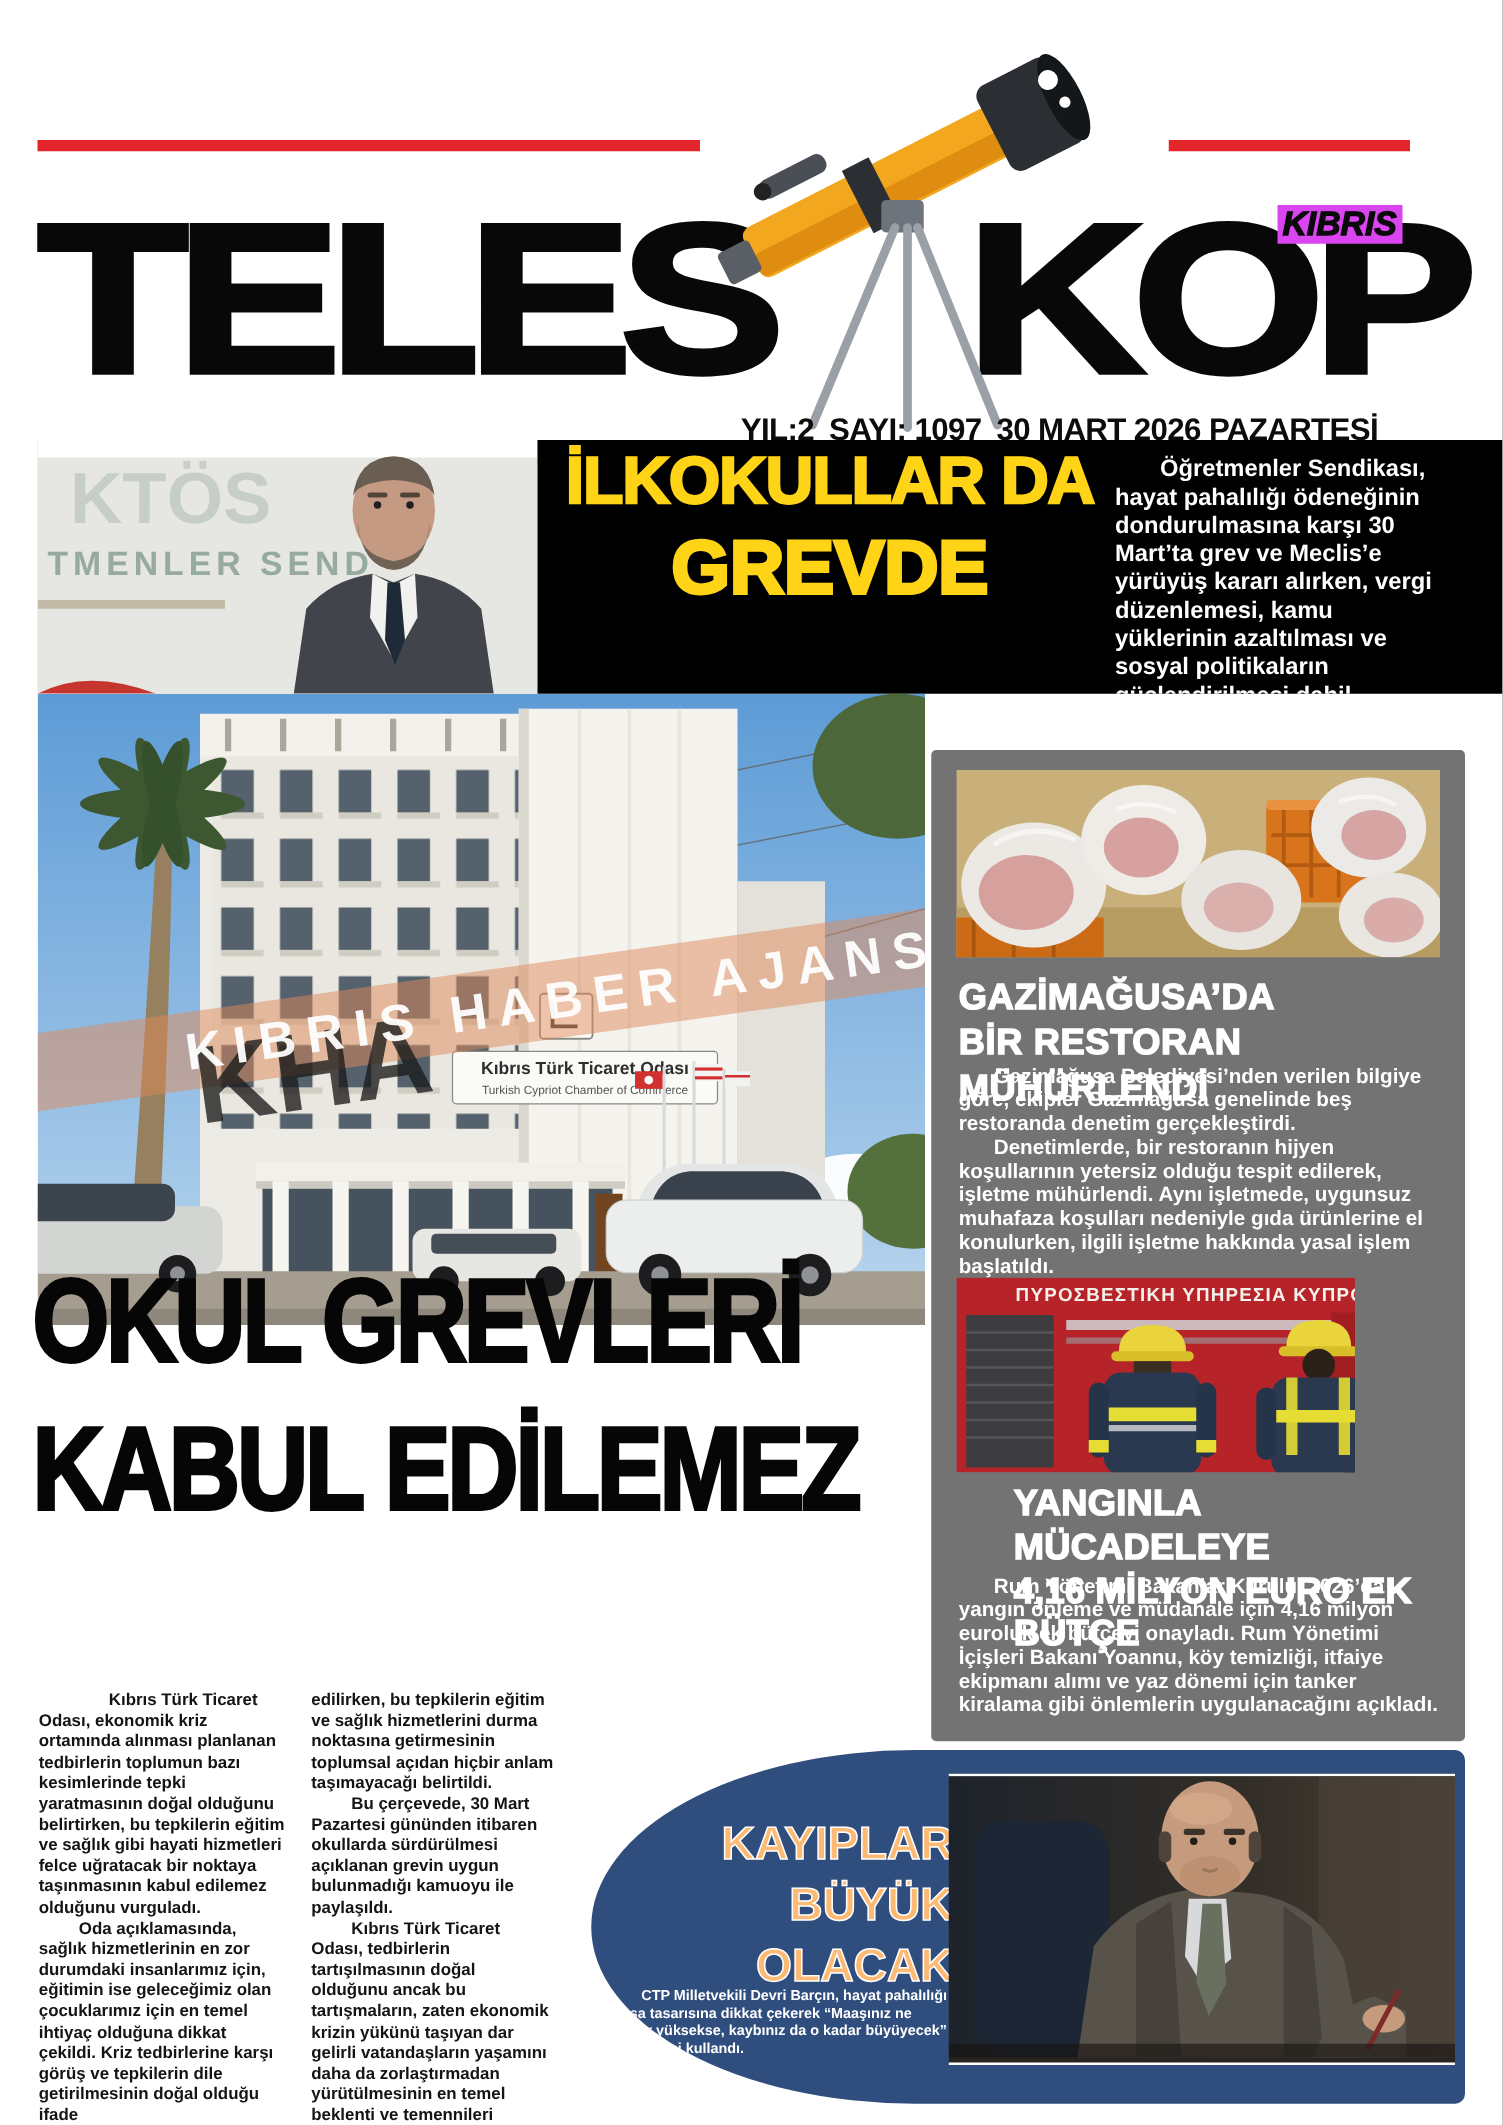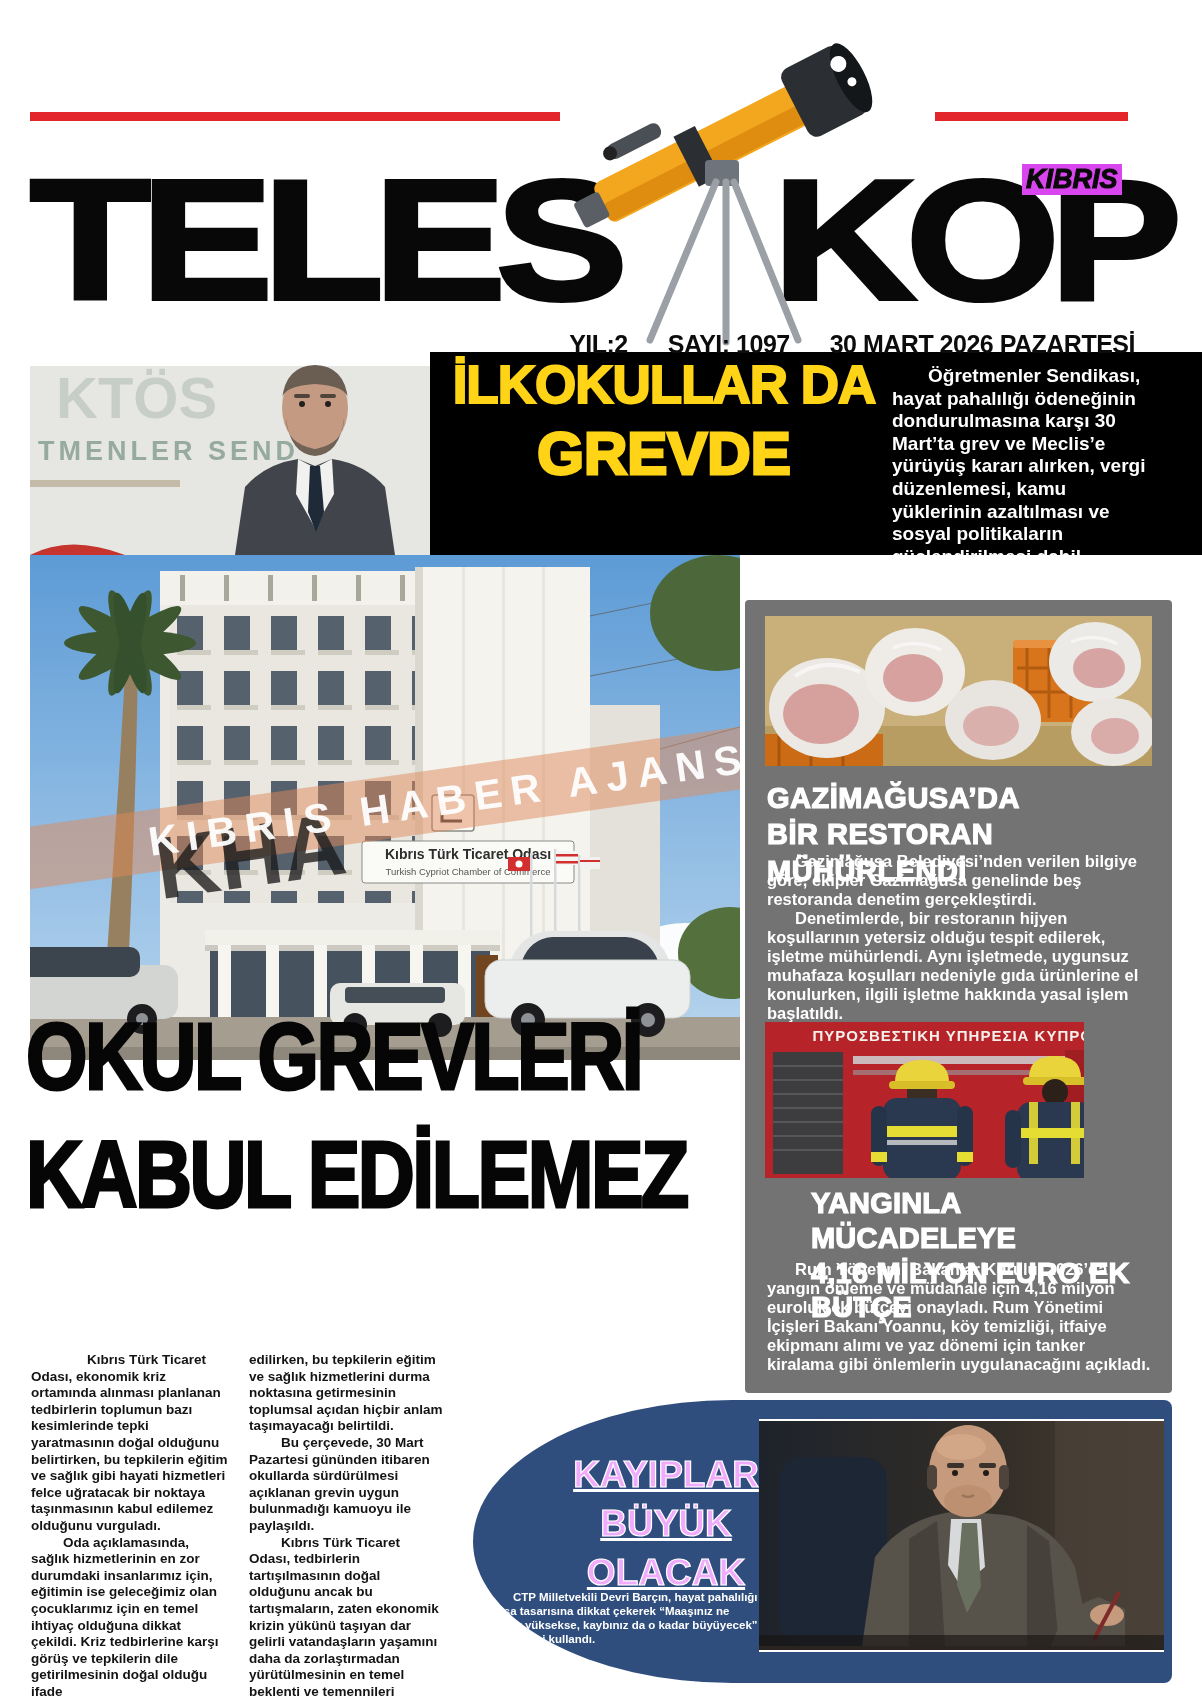--- a/index.html
+++ b/index.html
@@ -13,21 +13,21 @@
   .mast-title{position:absolute;left:30px;top:155px;width:1142px;display:flex;
       justify-content:space-between;font-weight:bold;font-size:162px;line-height:1;
       letter-spacing:-8px;color:#080808;-webkit-text-stroke:4px #080808;}
   .mast-title .t1{transform:scale(1.22,1.05);transform-origin:left top;}
   .mast-title .t2{transform:scale(1.22,1.05);transform-origin:right top;}
   .kibris{position:absolute;left:1022px;top:164px;font-size:27px;font-style:italic;
       font-weight:bold;color:#0a0a0a;background:#d946ef;padding:0 4px;letter-spacing:0;
       -webkit-text-stroke:1px #0a0a0a;z-index:6;}
   .telescope{position:absolute;left:530px;top:10px;width:370px;height:342px;z-index:5;}
   .dateline{position:absolute;left:560px;top:330px;width:575px;display:flex;
-      justify-content:flex-end;gap:40px;font-size:25px;font-weight:bold;color:#0c0c0c;
+      justify-content:center;gap:12px;font-size:25px;font-weight:bold;color:#0c0c0c;
       letter-spacing:-0.5px;white-space:nowrap;z-index:7;}
 
   
   .union-photo{position:absolute;left:30px;top:352px;width:400px;height:203px;
       background:#e6e6e2;overflow:hidden;}
   .strike-box{position:absolute;left:430px;top:352px;width:864px;height:203px;
       background:#000000;overflow:hidden;text-decoration:underline;}
   .strike-head{position:absolute;left:8px;top:4px;width:452px;text-align:center;
       color:#ffd417;font-weight:bold;}
   .strike-head .l1{font-size:53px;letter-spacing:-1px;-webkit-text-stroke:2px #ffd417;line-height:1.1;}
@@ -60,22 +60,22 @@
   .panel-body p{margin:0;text-indent:28px;}
   .res-body{left:22px;top:252px;width:387px;}
   .fire-photo{position:absolute;left:20px;top:422px;width:319px;height:156px;overflow:hidden;}
   .fire-head{position:absolute;left:22px;top:586px;color:#fff;font-weight:bold;
       font-size:29px;line-height:1.2;-webkit-text-stroke:1.2px #fff;letter-spacing:0.2px;margin-left:44px;}
   .fire-body{left:22px;top:660px;width:387px;}
 
   
   .losses-panel{position:absolute;left:473px;top:1400px;width:699px;height:283px;
       background:#2f4d7d;border-radius:260px 8px 8px 260px / 142px 8px 8px 142px;overflow:hidden;}
-  .losses-head{position:absolute;left:96px;top:50px;width:194px;text-align:center;color:#f0abfc;
-      font-weight:bold;font-size:37px;line-height:49px;text-decoration:underline;-webkit-text-stroke:1.2px #fff;}
+  .losses-head{position:absolute;left:96px;top:50px;width:194px;text-align:right;color:#fdba74;
+      font-weight:bold;font-size:37px;line-height:49px;-webkit-text-stroke:1.2px #fff;}
   .losses-caption{position:absolute;left:18px;top:190px;width:268px;color:#fff;
       font-size:11.5px;line-height:14px;font-weight:bold;text-indent:22px;}
   .mp-photo{position:absolute;right:8px;top:19px;width:405px;height:229px;
       border-top:2px solid #fff;border-bottom:2px solid #fff;background:#2a2420;overflow:hidden;}
 </style>
 </head>
 <body>
 
 <div class="page">
 

